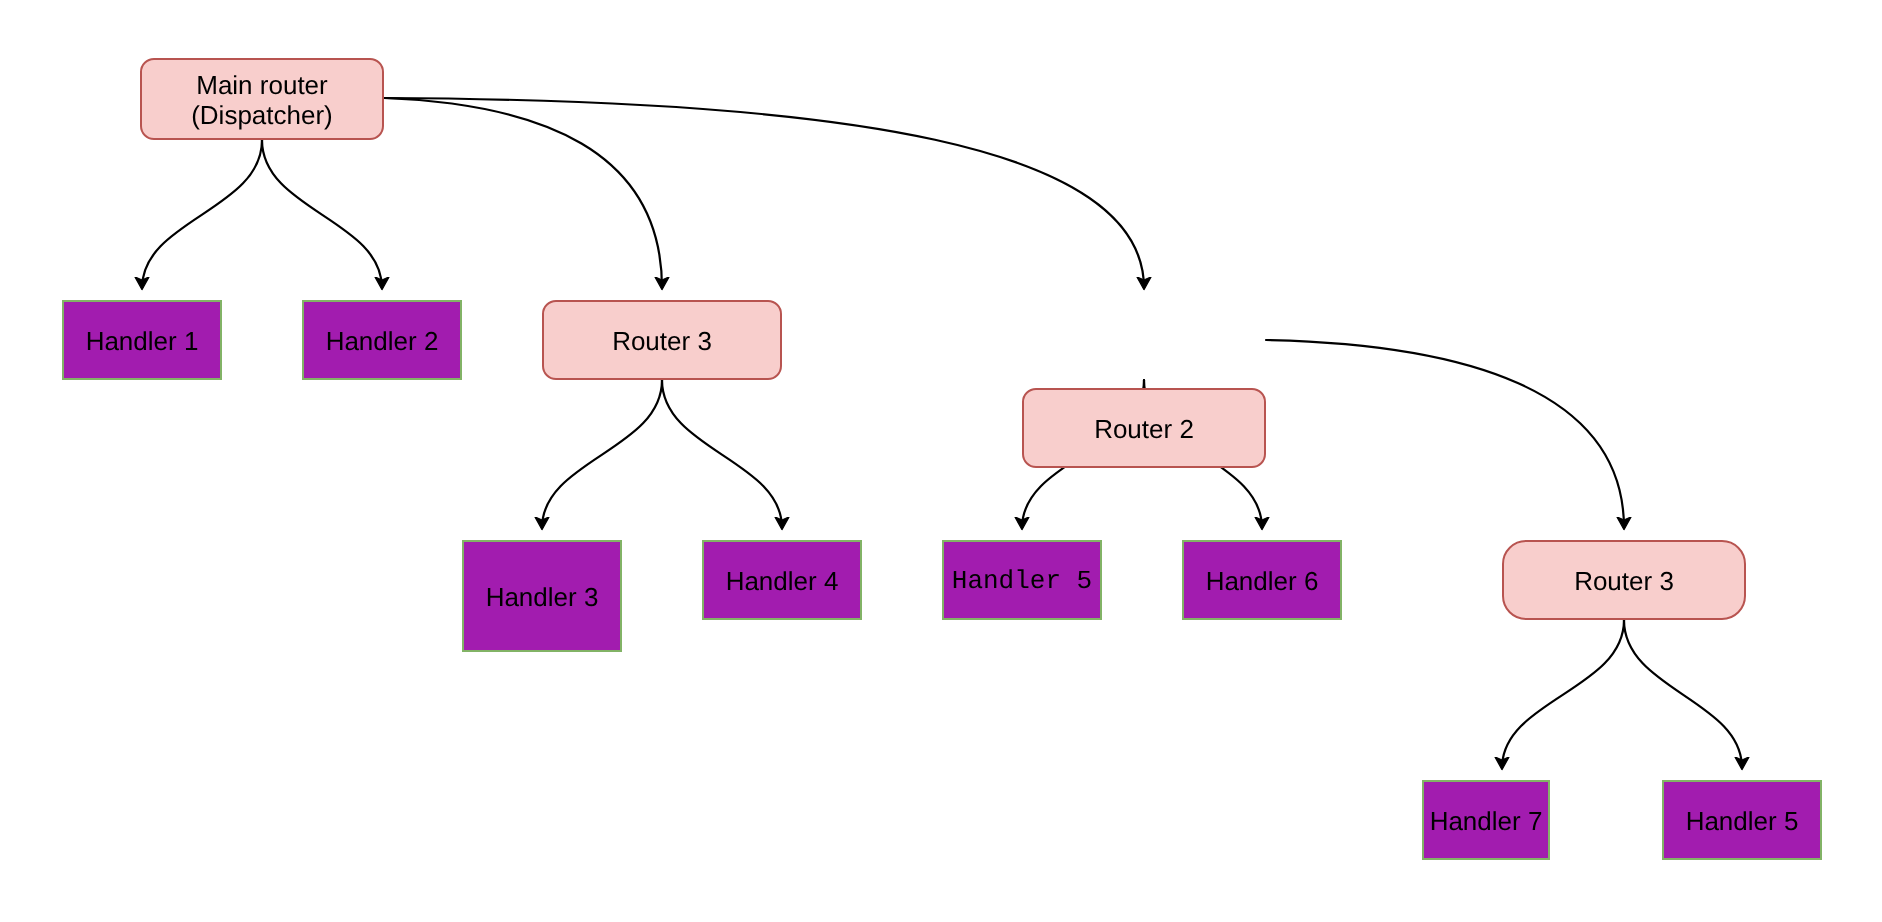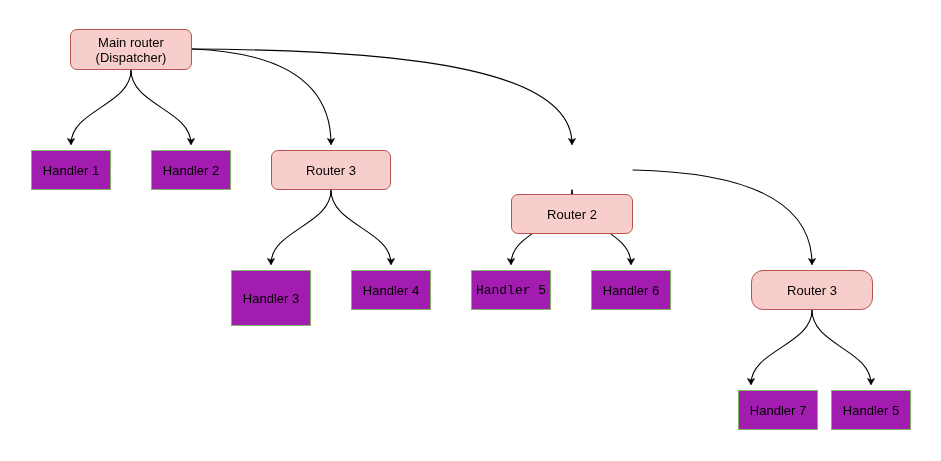--- a/index.html
+++ b/index.html
@@ -106,21 +106,21 @@
       </div>
       <div class="node node-handler" style="left: 471px; top: 270px; width: 80px; height: 40px; font-family: Liberation Mono, monospace;">
         <span class="node-label">Handler 5</span>
       </div>
       <div class="node node-handler" style="left: 591px; top: 270px; width: 80px; height: 40px;">
         <span class="node-label">Handler 6</span>
       </div>
       <div class="node node-router" style="left: 751px; top: 270px; width: 122px; height: 40px; border-radius: 12px;">
         <span class="node-label">Router 3</span>
       </div>
-      <div class="node node-handler" style="left: 711px; top: 390px; width: 80px; height: 40px; margin-left: 27px;">
+      <div class="node node-handler" style="left: 711px; top: 390px; width: 64px; height: 40px;">
         <span class="node-label">Handler 7</span>
       </div>
       <div class="node node-handler" style="left: 831px; top: 390px; width: 80px; height: 40px;">
         <span class="node-label">Handler 5</span>
       </div>
     </div>
 
 </div>
 
 </body></html>

